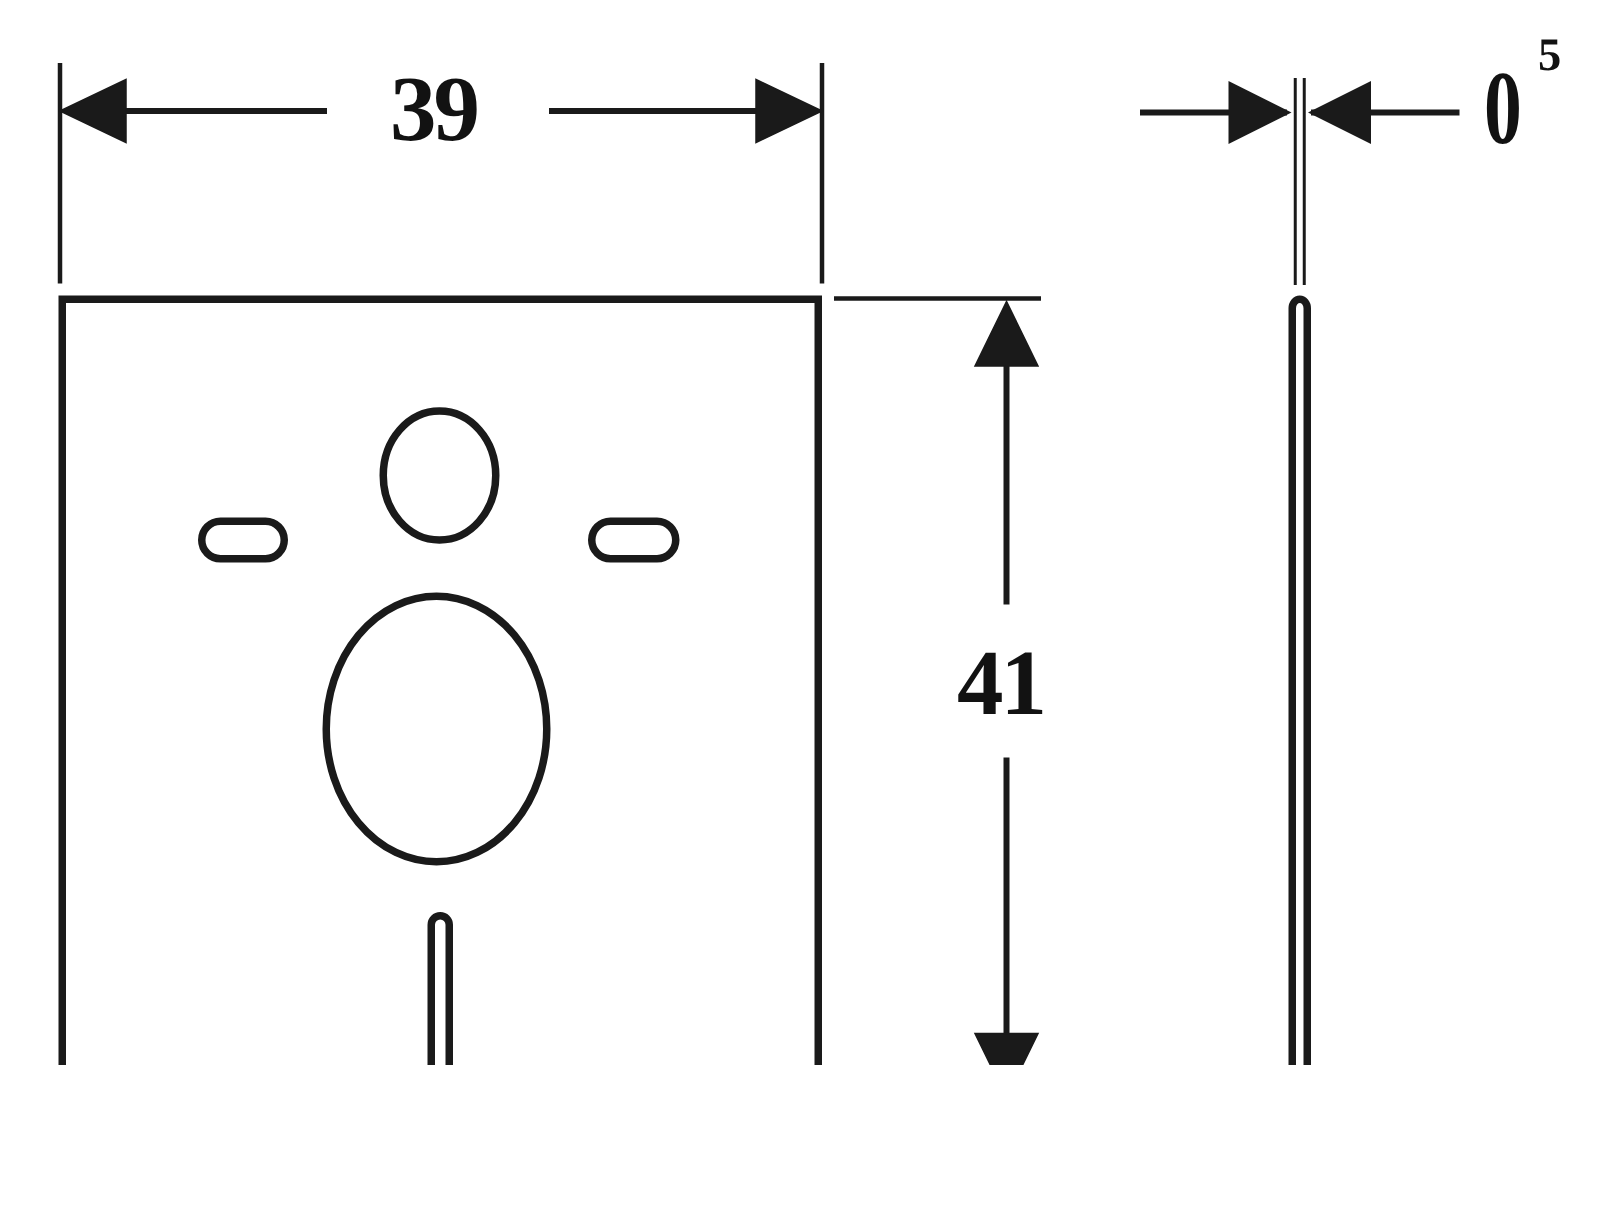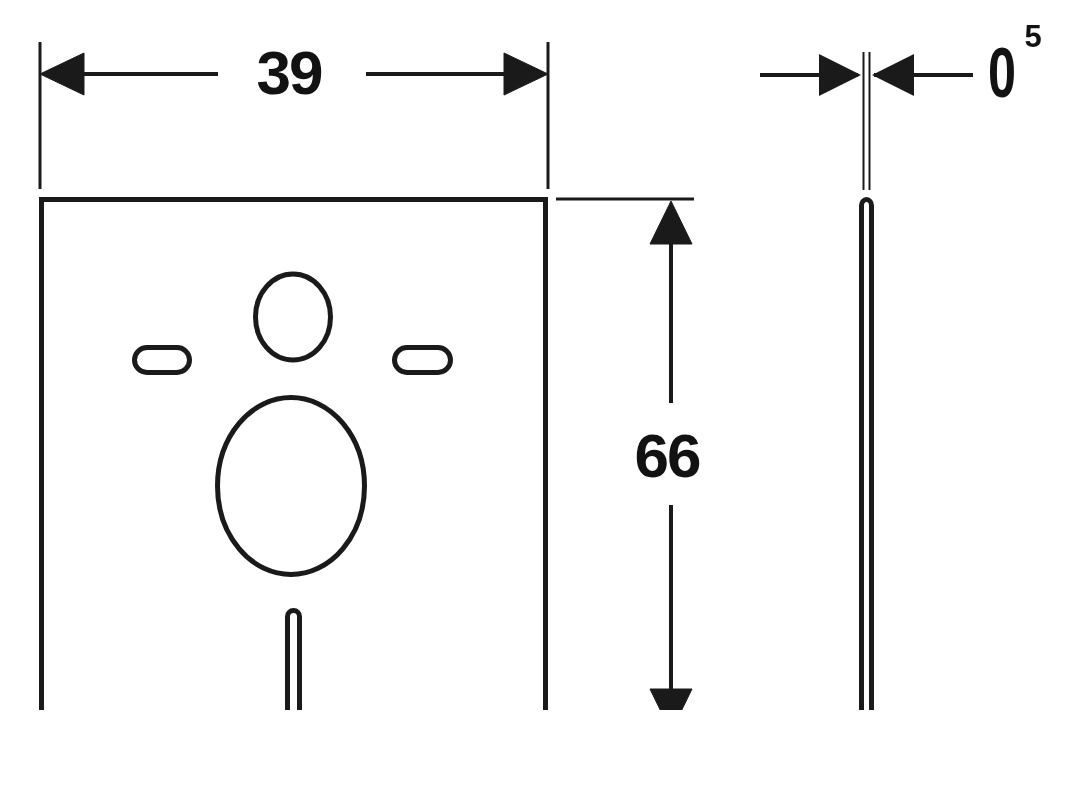--- a/index.html
+++ b/index.html
@@ -6,21 +6,21 @@
     margin: 0;
     padding: 0;
     background: #ffffff;
   }
   .canvas {
     position: relative;
     width: 1065px;
     height: 710px;
     background: #ffffff;
     overflow: hidden;
-    font-family: Liberation Sans, sans-serif;
+    font-family: Liberation Serif, serif;
   }
   .drawing-svg {
     position: absolute;
     left: 0;
     top: 0;
   }
   .dim-label {
     position: absolute;
     transform: translate(-50%, -50%);
     color: #121212;
@@ -93,19 +93,19 @@
       <line x1="874" y1="75" x2="973" y2="75" stroke="#1a1a1a" stroke-width="4"></line>
       <polygon points="861,75 819,54 819,96" fill="#1a1a1a"></polygon>
       <polygon points="872,75 914,54 914,96" fill="#1a1a1a"></polygon>
 
       <rect x="861.5" y="199.5" width="10" height="533" rx="6" fill="#ffffff" stroke="#1a1a1a" stroke-width="5"></rect>
     </g>
   </svg>
 
   <div class="dim-label width-label">39</div>
 
-  <div class="dim-label height-label">66</div>
+  <div class="dim-label height-label">41</div>
 
   <div class="dim-label thickness-base">0</div>
 
   <div class="dim-label thickness-sup">5</div>
 
 </div>
 
 </body></html>

